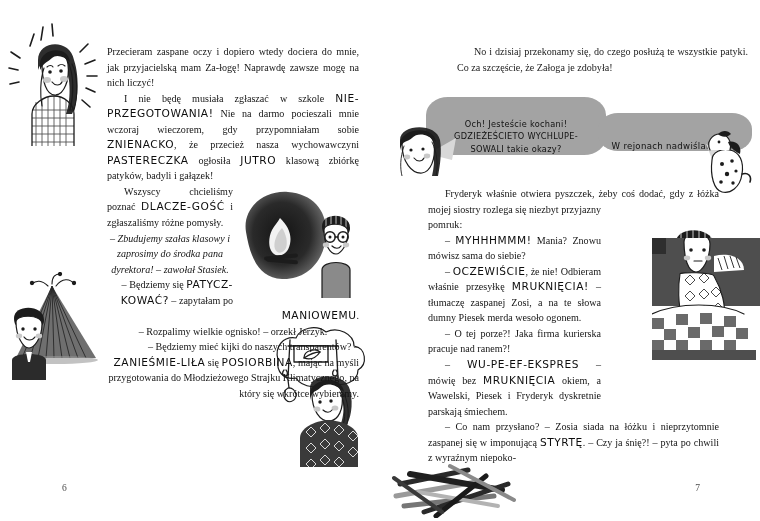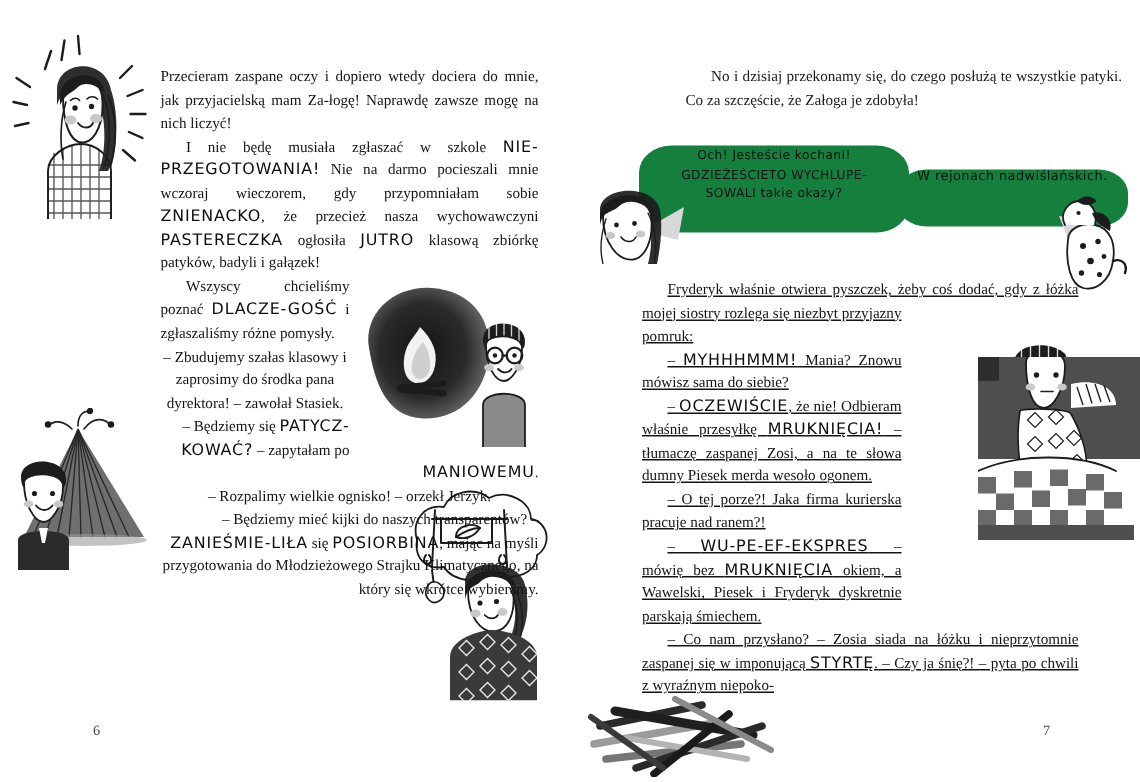--- a/index.html
+++ b/index.html
@@ -63,28 +63,28 @@
   .page.right .pageno { right: 60px; }
 
   
   .ill { position: absolute; }
   .ink { fill: #1c1c1c; }
   .ink-s { stroke: #1c1c1c; fill: none; stroke-linecap: round; stroke-linejoin: round; }
   .cheek { fill: #c9c9c9; }
   .paper { fill: #ffffff; }
   .bubble {
     position: absolute;
-    background: #15803d;
+    background: #a3a3a3;
     border-radius: 22px / 18px;
     color: #111;
     font-family: "DejaVu Sans", sans-serif;
     letter-spacing: 0.3px;
     text-align: center;
     display: flex;
-    align-items: flex-start;
+    align-items: flex-end;
     justify-content: center;
     box-sizing: border-box;
   }
   .bubble .ln { display: block; }
 
   
   .wrapL { float: left; }
   .wrapR { float: right; }
   .shape { shape-outside: content-box; }
 </style>
@@ -300,21 +300,21 @@
 
       <p>
         <span class="indent"></span><span>Przecieram zaspane oczy i dopiero wtedy dociera do mnie, jak przyjacielską mam Za-łogę! Naprawdę zawsze mogę na nich liczyć!</span>
       </p>
       <p class="indent">
         <span>I nie będę musiała zgłaszać w szkole </span><span class="hand">NIE-PRZEGOTOWANIA!</span><span> Nie na darmo pocieszali mnie wczoraj wieczorem, gdy przypomniałam sobie </span><span class="hand">ZNIENACKO</span><span>, że przecież nasza wychowawczyni </span><span class="hand">PASTERECZKA</span><span> ogłosiła </span><span class="hand">JUTRO</span><span> klasową zbiórkę patyków, badyli i gałązek!</span>
       </p>
       <p class="indent">
         <span>Wszyscy chcieliśmy poznać </span><span class="hand">DLACZE-GOŚĆ</span><span> i zgłaszaliśmy różne pomysły.</span>
       </p>
-      <p style="text-align:center;">
+      <p style="text-align:center;font-style:italic;">
         <span>– Zbudujemy szałas klasowy i zaprosimy do środka pana dyrektora! – zawołał Stasiek.</span>
       </p>
       <p style="text-align:right;">
         <span>– Będziemy się </span><span class="hand">PATYCZ-KOWAĆ?</span><span> – zapytałam po </span><span class="hand">MANIOWEMU</span><span>.</span>
       </p>
       <p style="text-align:center;">
         <span>– Rozpalimy wielkie ognisko! – orzekł Jerzyk.</span>
       </p>
       <p style="text-align:right;">
         <span>– Będziemy mieć kijki do naszych transparentów? – </span><span class="hand">ZANIEŚMIE-LIŁA</span><span> się </span><span class="hand">POSIORBINA</span><span>, mając na myśli przygotowania do Młodzieżowego Strajku Klimatycznego, na który się wkrótce wybieramy.</span>
@@ -477,21 +477,21 @@
           <line stroke="#767676" stroke-width="5" x1="14" y1="50" x2="104" y2="40"></line>
           <line stroke="#2a2a2a" stroke-width="5" x1="34" y1="56" x2="118" y2="28"></line>
           <line stroke="#b3b3b3" stroke-width="4" x1="28" y1="36" x2="108" y2="50"></line>
           <line stroke="#1a1a1a" stroke-width="5" x1="46" y1="60" x2="96" y2="20"></line>
           <line stroke="#8a8a8a" stroke-width="4" x1="60" y1="10" x2="124" y2="44"></line>
           <line stroke="#3a3a3a" stroke-width="4" x1="4" y1="22" x2="52" y2="56"></line>
         </g>
       </svg>
     </div>
 
-    <div class="textcol" style="left:48px; top:186px; width:291px;text-decoration:underline;">
+    <div class="textcol" style="left:48px; top:186px; width:291px;">
       <div class="wrapR shape" style="width:118px; height:188px; margin-left:6px; margin-top:28px;"></div>
 
       <p class="indent">
         <span>Fryderyk właśnie otwiera pyszczek, żeby coś dodać, gdy z łóżka mojej siostry rozlega się niezbyt przyjazny pomruk:</span>
       </p>
       <p class="indent">
         <span>– </span><span class="hand">MYHHHMMM!</span><span> Mania? Znowu mówisz sama do siebie?</span>
       </p>
       <p class="indent">
         <span>– </span><span class="hand">OCZEWIŚCIE</span><span>, że nie! Odbieram właśnie przesyłkę </span><span class="hand">MRUKNIĘCIA!</span><span> – tłumaczę zaspanej Zosi, a na te słowa dumny Piesek merda wesoło ogonem.</span>

